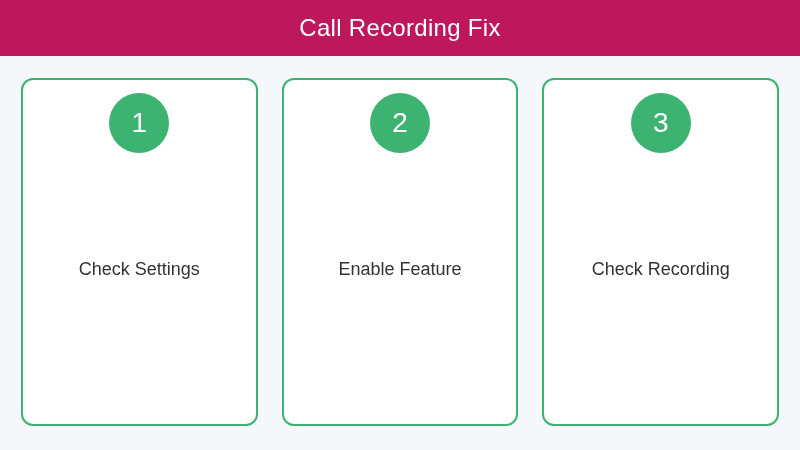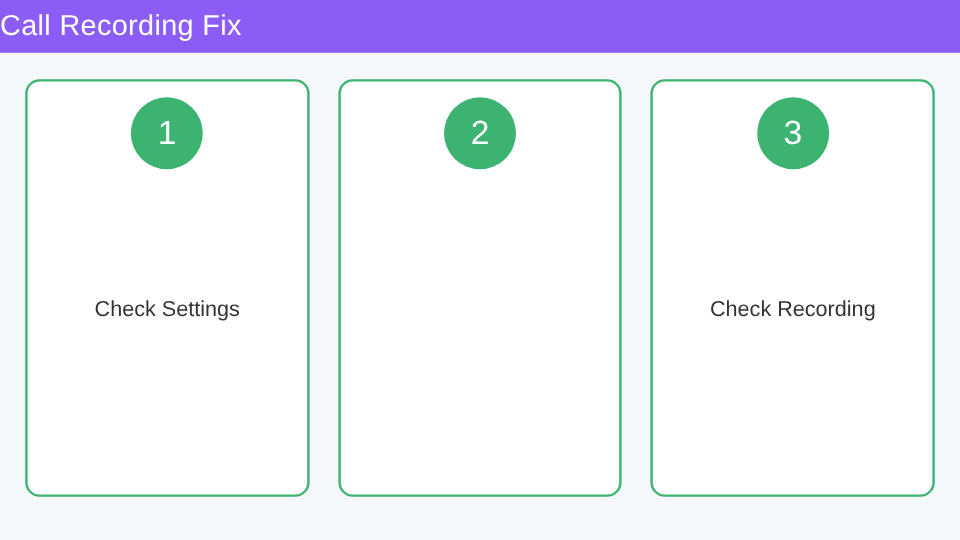--- a/index.html
+++ b/index.html
@@ -7,24 +7,25 @@
     padding: 0;
   }
   body {
     width: 800px;
     height: 450px;
     background: #f4f8fb;
     font-family: "Liberation Sans", sans-serif;
     overflow: hidden;
   }
   .header {
-    height: 44px;
-    background: #8b5cf6;
+    height: 56px;
+    background: #be185d;
     display: flex;
     align-items: center;
+    justify-content: center;
   }
   .title {
     margin: 0;
     font-size: 24px;
     font-weight: 400;
     color: #ffffff;
     letter-spacing: 0.3px;
   }
   .cards {
     display: flex;
@@ -77,20 +78,21 @@
       <div class="circle">
         <span>1</span>
       </div>
       <div class="label">Check Settings</div>
     </section>
 
     <section class="card">
       <div class="circle">
         <span>2</span>
       </div>
+      <div class="label">Enable Feature</div>
     </section>
 
     <section class="card">
       <div class="circle">
         <span>3</span>
       </div>
       <div class="label">Check Recording</div>
     </section>
 
   </main>

